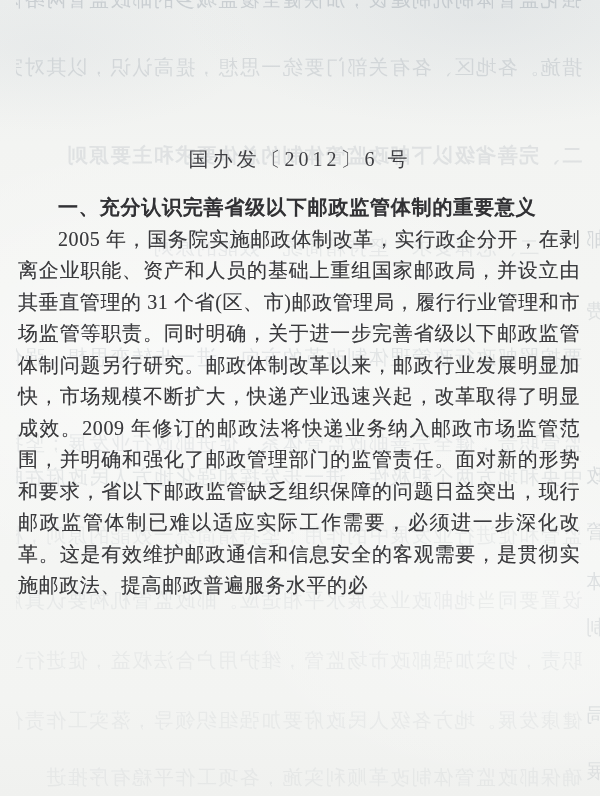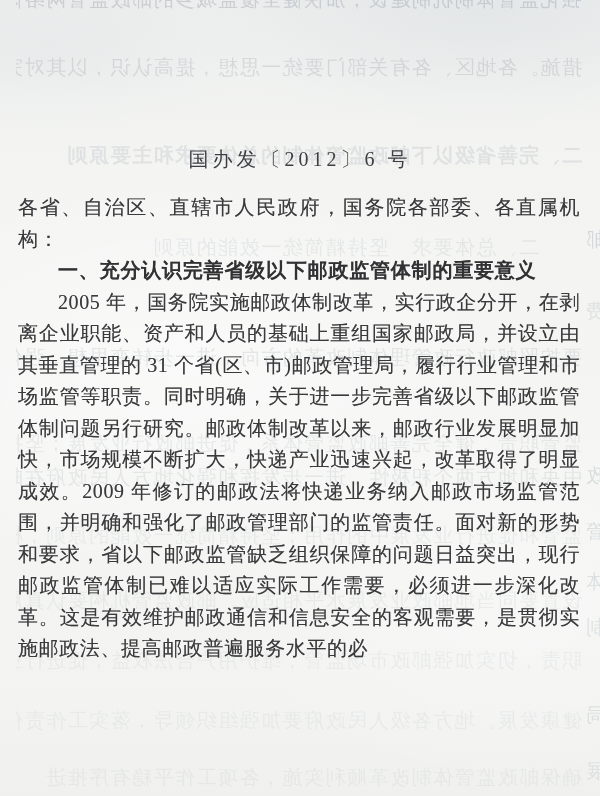--- a/index.html
+++ b/index.html
@@ -130,21 +130,20 @@
       <div class="bleed" style="top: 756px; opacity: 0.16; left: 582px; right: auto; width: 24px;">展</div>
     </div>
 
   <div class="ink-layer">
 
 
 
     <div id="doc-number">国办发〔2012〕6 号</div>
 
     <div id="doc-body">
-      <p id="salutation">各省、自治区、直辖市人民政府，国务院各部委、各直属机构：</p>
 
 
       <p class="indent" id="section-heading">一、充分认识完善省级以下邮政监管体制的重要意义</p>
 
       <p class="indent">2005 年，国务院实施邮政体制改革，实行政企分开，在剥离企业职能、资产和人员的基础上重组国家邮政局，并设立由其垂直管理的 31 个省(区、市)邮政管理局，履行行业管理和市场监管等职责。同时明确，关于进一步完善省级以下邮政监管体制问题另行研究。邮政体制改革以来，邮政行业发展明显加快，市场规模不断扩大，快递产业迅速兴起，改革取得了明显成效。2009 年修订的邮政法将快递业务纳入邮政市场监管范围，并明确和强化了邮政管理部门的监管责任。面对新的形势和要求，省以下邮政监管缺乏组织保障的问题日益突出，现行邮政监管体制已难以适应实际工作需要，必须进一步深化改革。这是有效维护邮政通信和信息安全的客观需要，是贯彻实施邮政法、提高邮政普遍服务水平的必</p>
     </div>
   </div>
 </div>
 
 </body></html>

